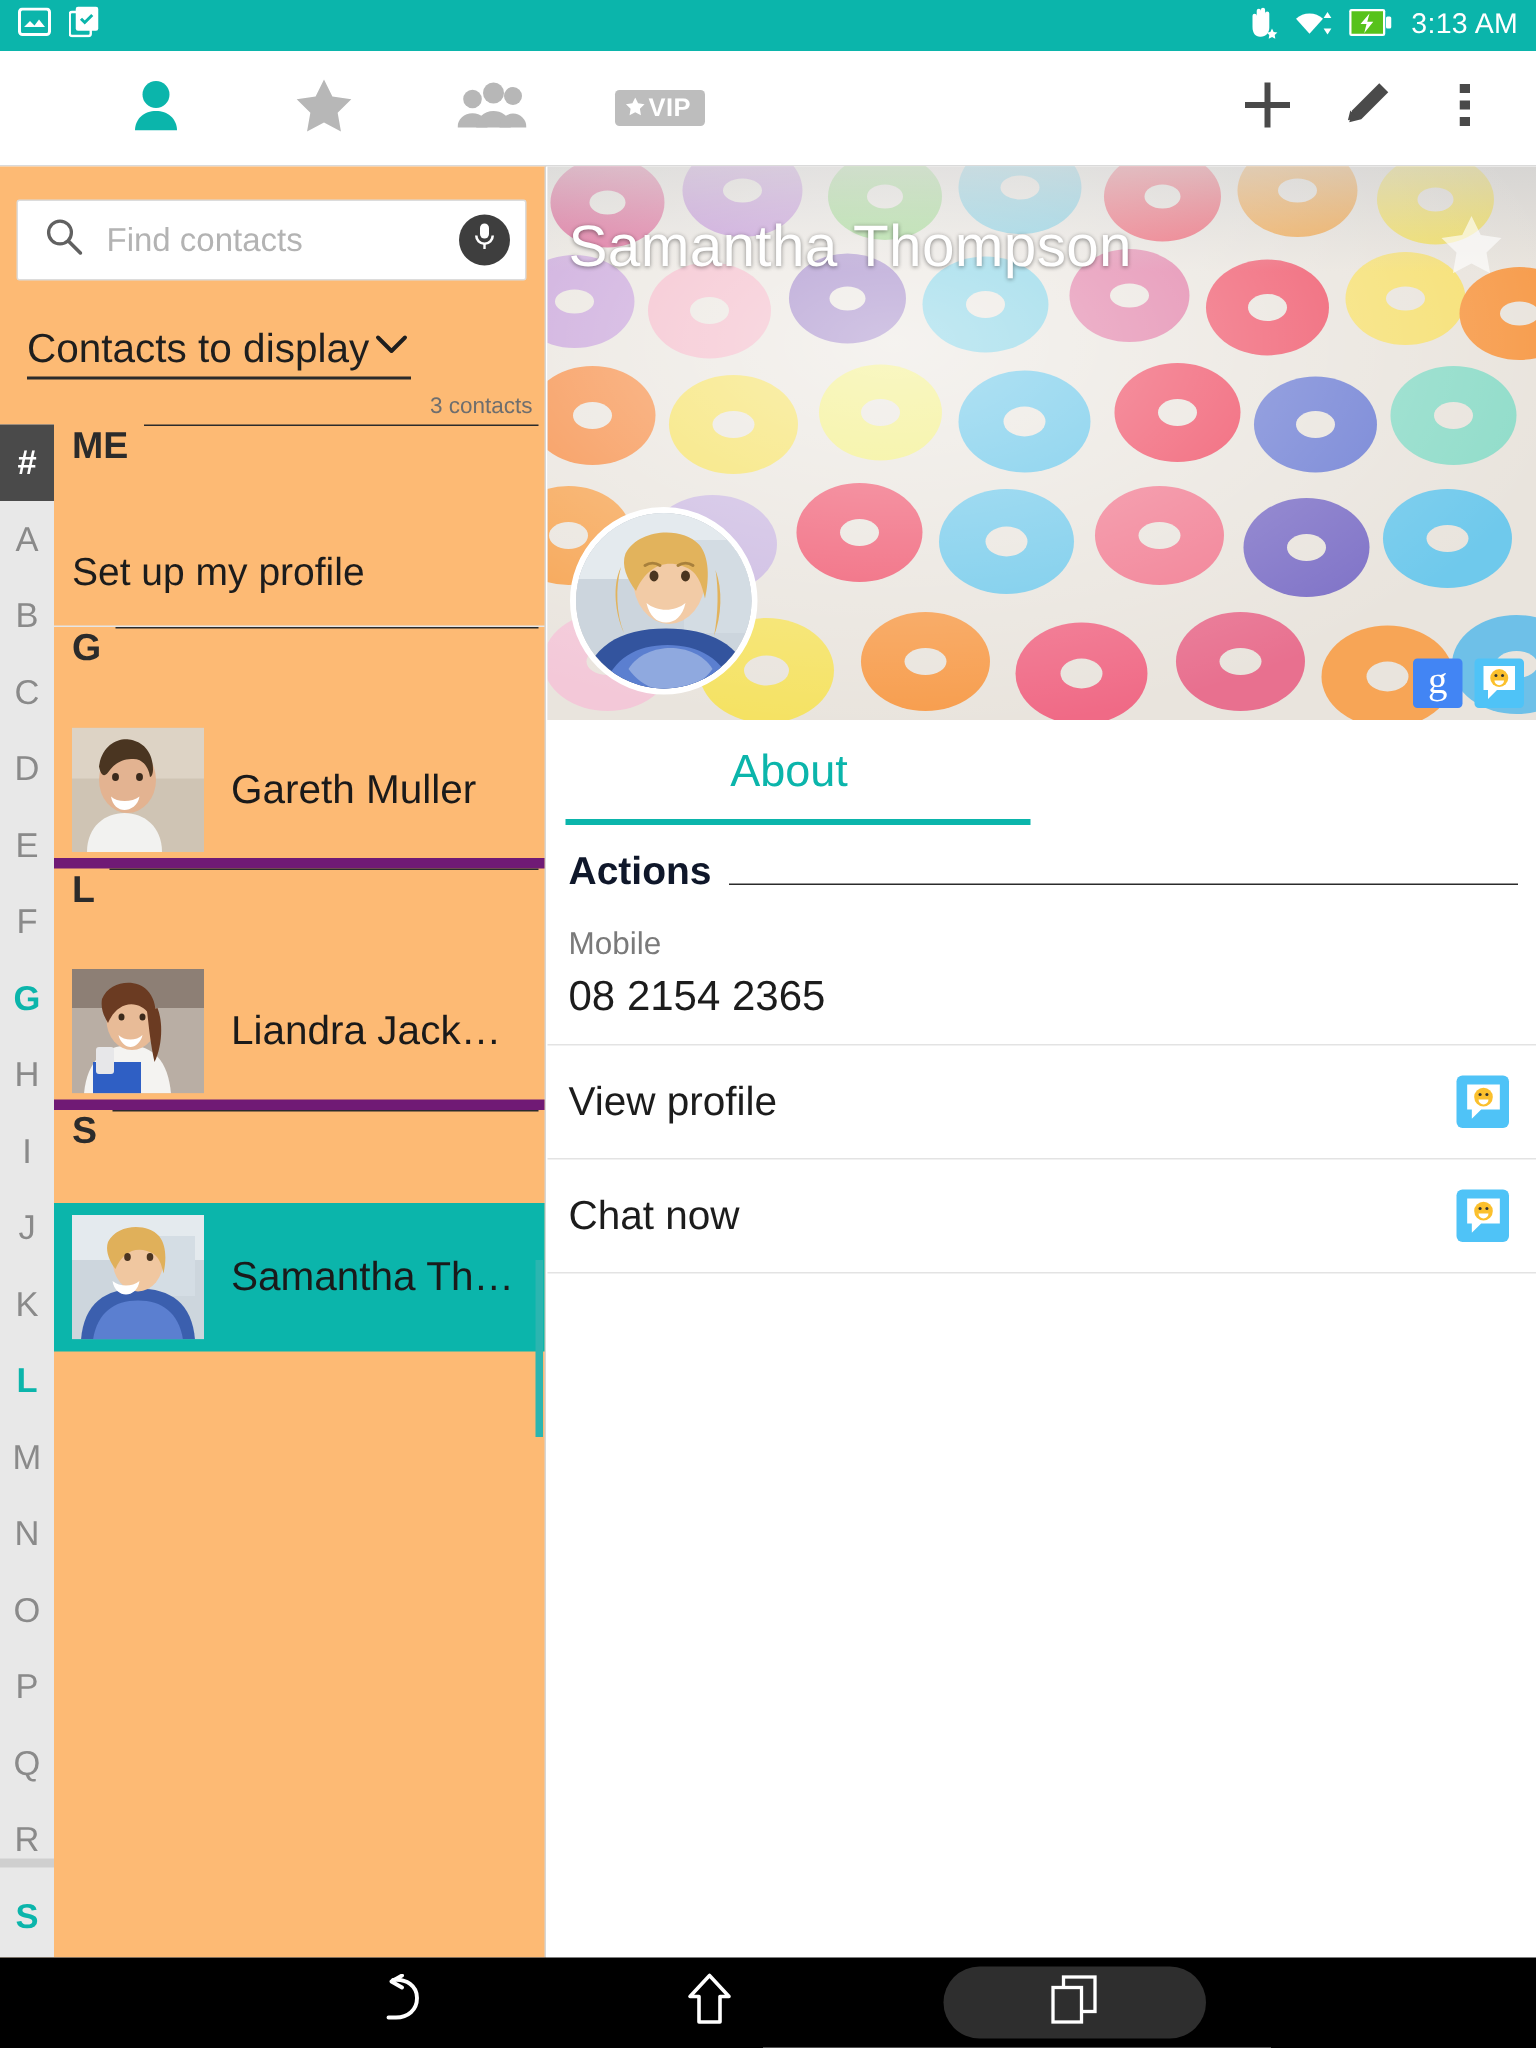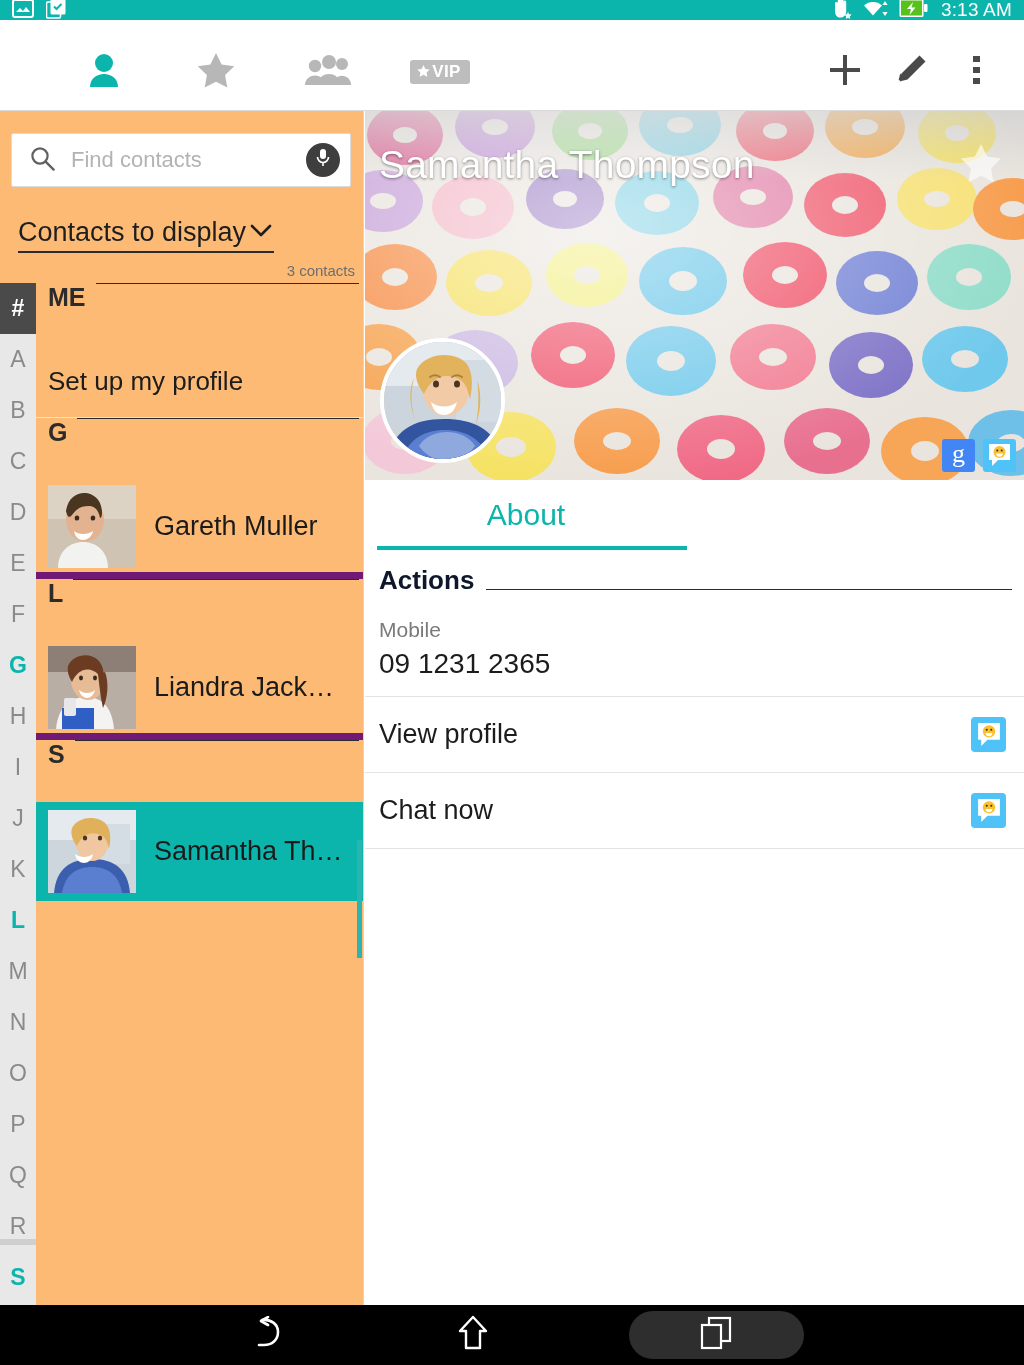--- a/index.html
+++ b/index.html
@@ -6,21 +6,21 @@
   html, body {
     width: 1024px; height: 1365px;
     font-family: "Liberation Sans", sans-serif;
     background: #000;
     overflow: hidden;
   }
   #root { position: relative; width: 1024px; height: 1365px; background: #fff; }
 
   
   .statusbar {
-    position: absolute; top: 0; left: 0; width: 1024px; height: 20px;
+    position: absolute; top: 0; left: 0; width: 1024px; height: 34px;
     background: #0bb5ab;
     display: flex; align-items: center; justify-content: space-between;
     padding: 0 12px;
   }
   .sb-left { display: flex; align-items: center; gap: 12px; }
   .sb-right { display: flex; align-items: center; gap: 9px; }
   .sb-time { color: #fff; font-size: 19px; letter-spacing: .2px; margin-left: 3px; }
 
   
   .appbar {
@@ -628,21 +628,21 @@
       <div class="tab-underline"></div>
     </div>
 
     <div class="actions-head">
       <span class="actions-title">Actions</span>
       <span class="actions-rule"></span>
     </div>
 
     <div class="field">
       <div class="field-label">Mobile</div>
-      <div class="field-value">09 1231 2365</div>
+      <div class="field-value">08 2154 2365</div>
     </div>
 
     <div class="action-row">
       <span class="action-label">View profile</span>
       <span class="action-icon">
         <svg width="28" height="28" viewBox="0 0 27 27">
           <path d="M3 2h21v16H12l-6 6v-6H3z" fill="#fff"></path>
           <circle cx="13.5" cy="10" r="6" fill="#fbc02d"></circle>
           <circle cx="11.3" cy="8.4" r="1" fill="#333"></circle>
             <circle cx="15.7" cy="8.4" r="1" fill="#333"></circle>

